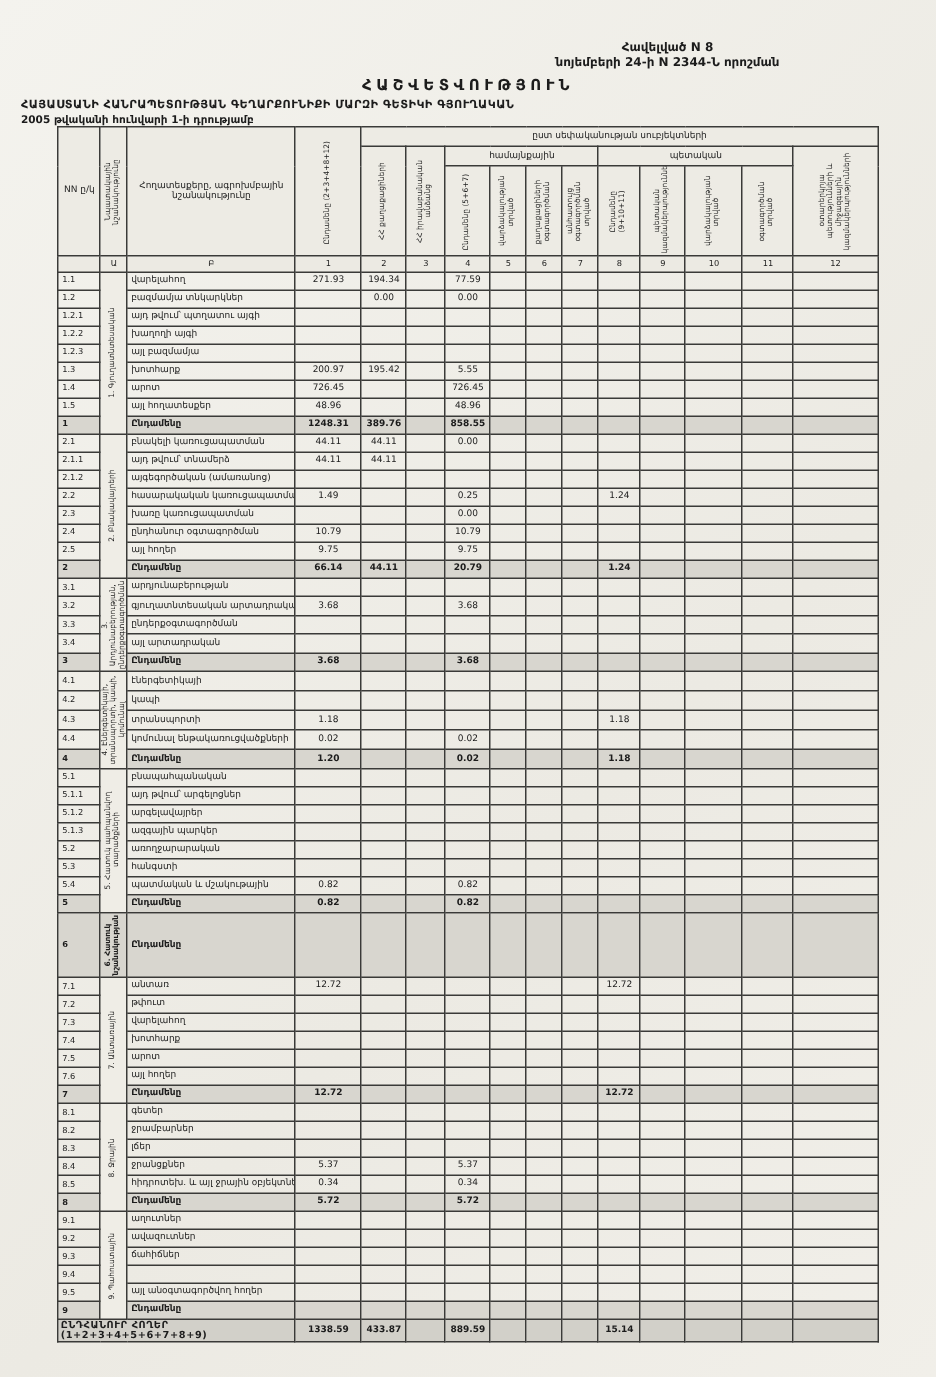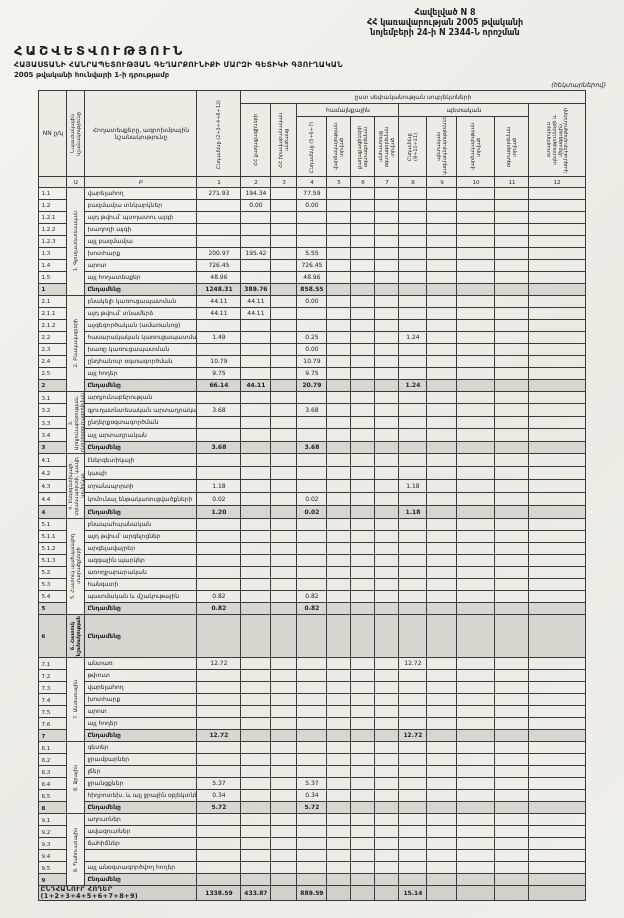--- a/index.html
+++ b/index.html
@@ -2,22 +2,22 @@
 <html><head>
 <meta charset="utf-8">
 <style>
   html,body{margin:0;padding:0;}
   .page{
     width:624px;height:918px;box-sizing:border-box;position:relative;
     background:linear-gradient(135deg,#f4f3ee 0%,#eceae3 60%,#f1efe9 100%);
     font-family:"DejaVu Sans",sans-serif;color:#1c1c1c;
     padding:8px 14px 6px 14px;overflow:hidden;
   }
-  .appendix{width:330px;margin-left:auto;text-align:center;font-size:8px;font-weight:bold;line-height:1.25;}
-  .report-title{font-size:13px;font-weight:bold;letter-spacing:3px;margin-top:5px;}
+  .appendix{width:330px;margin-left:auto;text-align:center;font-size:8px;font-weight:bold;line-height:1.25;margin-top:19px;}
+  .report-title{text-align:center;font-size:10px;font-weight:bold;letter-spacing:3px;margin-top:5px;}
   .sub{text-align:left;font-size:7.5px;font-weight:bold;margin-top:2px;letter-spacing:.3px;}
   .sub3{font-size:7px;font-weight:bold;margin-top:2px;}
   .units{ text-align:right;font-size:6.5px;font-style:italic;margin:2px 4px 1px 0;}
   table{border-collapse:collapse;table-layout:fixed;width:521px;margin:0 auto;}
   th,td{border:1px solid #3a3a38;padding:0 1px;font-size:6px;line-height:1.1;overflow:hidden;font-weight:normal;vertical-align:middle;}
   thead th{background:#edebe4;}
   .grp{font-size:6px;text-align:center;height:12px;}
   .htext{font-size:6px;text-align:center;}
   .vtext{writing-mode:vertical-rl;transform:rotate(180deg);margin:1px auto;font-size:5px;line-height:1.15;text-align:center;max-height:58px;}
   .vh .vtext{height:56px;}
@@ -34,28 +34,26 @@
   td.seccell{overflow:hidden;background:#efede6;}
   .sec{writing-mode:vertical-rl;transform:rotate(180deg);margin:1px auto;font-size:5px;line-height:1.15;text-align:center;max-height:92px;}
 </style>
 </head>
 <body>
 
 <div class="page">
 
   <div class="appendix">
     <div>Հավելված N 8</div>
-    <div>ՀՀ կառավարության 2005 թվականի</div>
     <div>նոյեմբերի 24-ի N 2344-Ն որոշման</div>
   </div>
 
   <div class="report-title">ՀԱՇՎԵՏՎՈՒԹՅՈՒՆ</div>
   <div class="sub">ՀԱՅԱՍՏԱՆԻ ՀԱՆՐԱՊԵՏՈՒԹՅԱՆ ԳԵՂԱՐՔՈՒՆԻՔԻ ՄԱՐԶԻ ԳԵՏԻԿԻ ԳՅՈՒՂԱԿԱՆ</div>
   <div class="sub3">2005 թվականի հունվարի 1-ի դրությամբ</div>
-  <div class="units">(հեկտարներով)</div>
 
   <table>
     <colgroup>
       <col style="width:28px">
         <col style="width:18px">
         <col style="width:112px">
       <col style="width:44px">
         <col style="width:30px">
         <col style="width:26px">
       <col style="width:30px">

